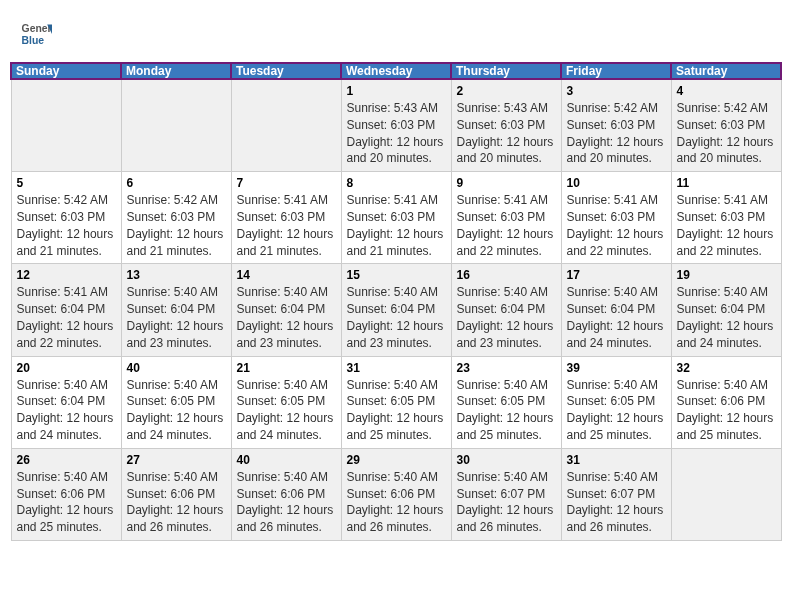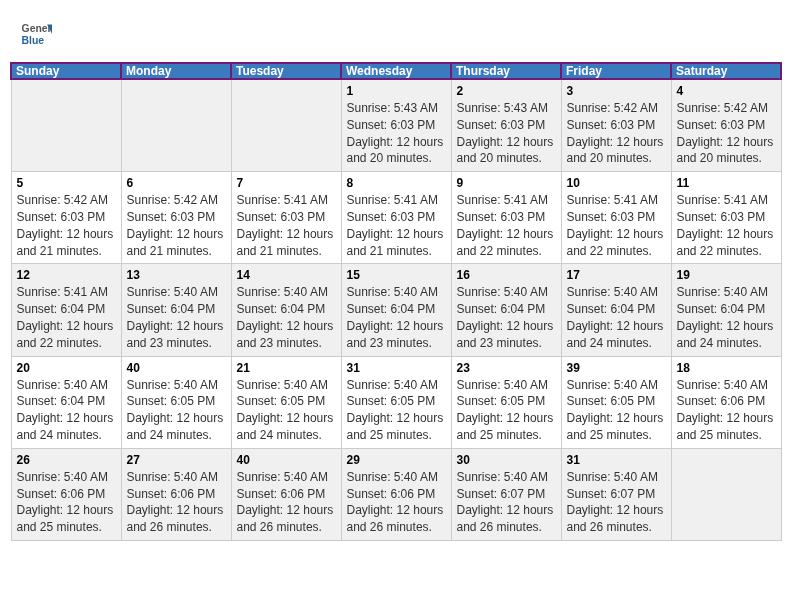--- a/index.html
+++ b/index.html
@@ -212,21 +212,21 @@
         </td>
         <td>
           <span class="day-num">23</span>
           <div class="day-info">Sunrise: 5:40 AM<br>Sunset: 6:05 PM<br>Daylight: 12 hours<br>and 25 minutes.</div>
         </td>
         <td>
           <span class="day-num">39</span>
           <div class="day-info">Sunrise: 5:40 AM<br>Sunset: 6:05 PM<br>Daylight: 12 hours<br>and 25 minutes.</div>
         </td>
         <td>
-          <span class="day-num">18</span>
+          <span class="day-num">32</span>
           <div class="day-info">Sunrise: 5:40 AM<br>Sunset: 6:06 PM<br>Daylight: 12 hours<br>and 25 minutes.</div>
         </td>
       </tr>
       <tr>
         <td>
           <span class="day-num">26</span>
           <div class="day-info">Sunrise: 5:40 AM<br>Sunset: 6:06 PM<br>Daylight: 12 hours<br>and 25 minutes.</div>
         </td>
         <td>
           <span class="day-num">27</span>

